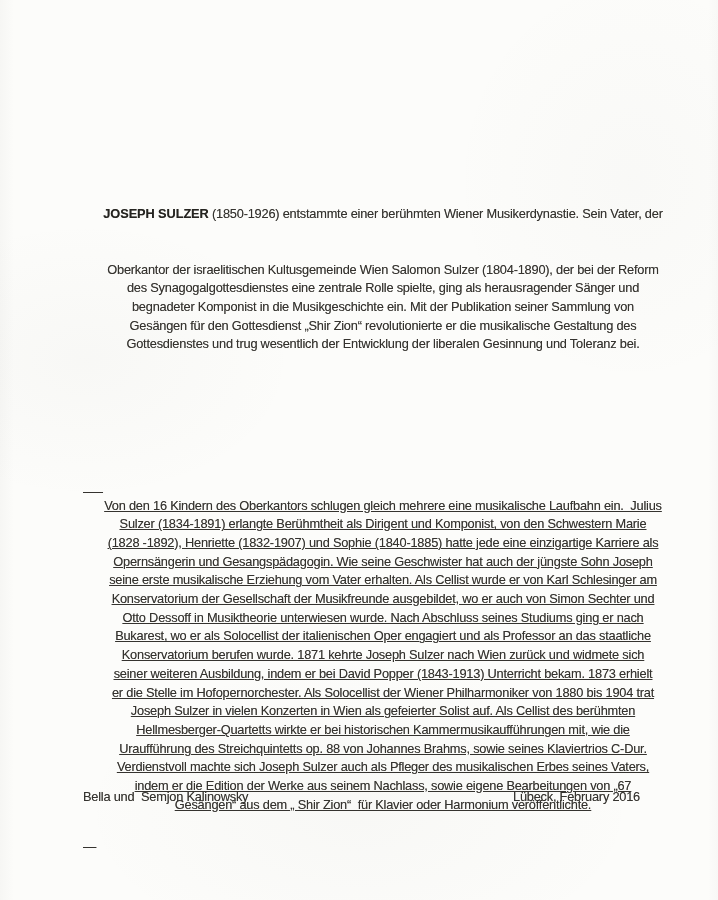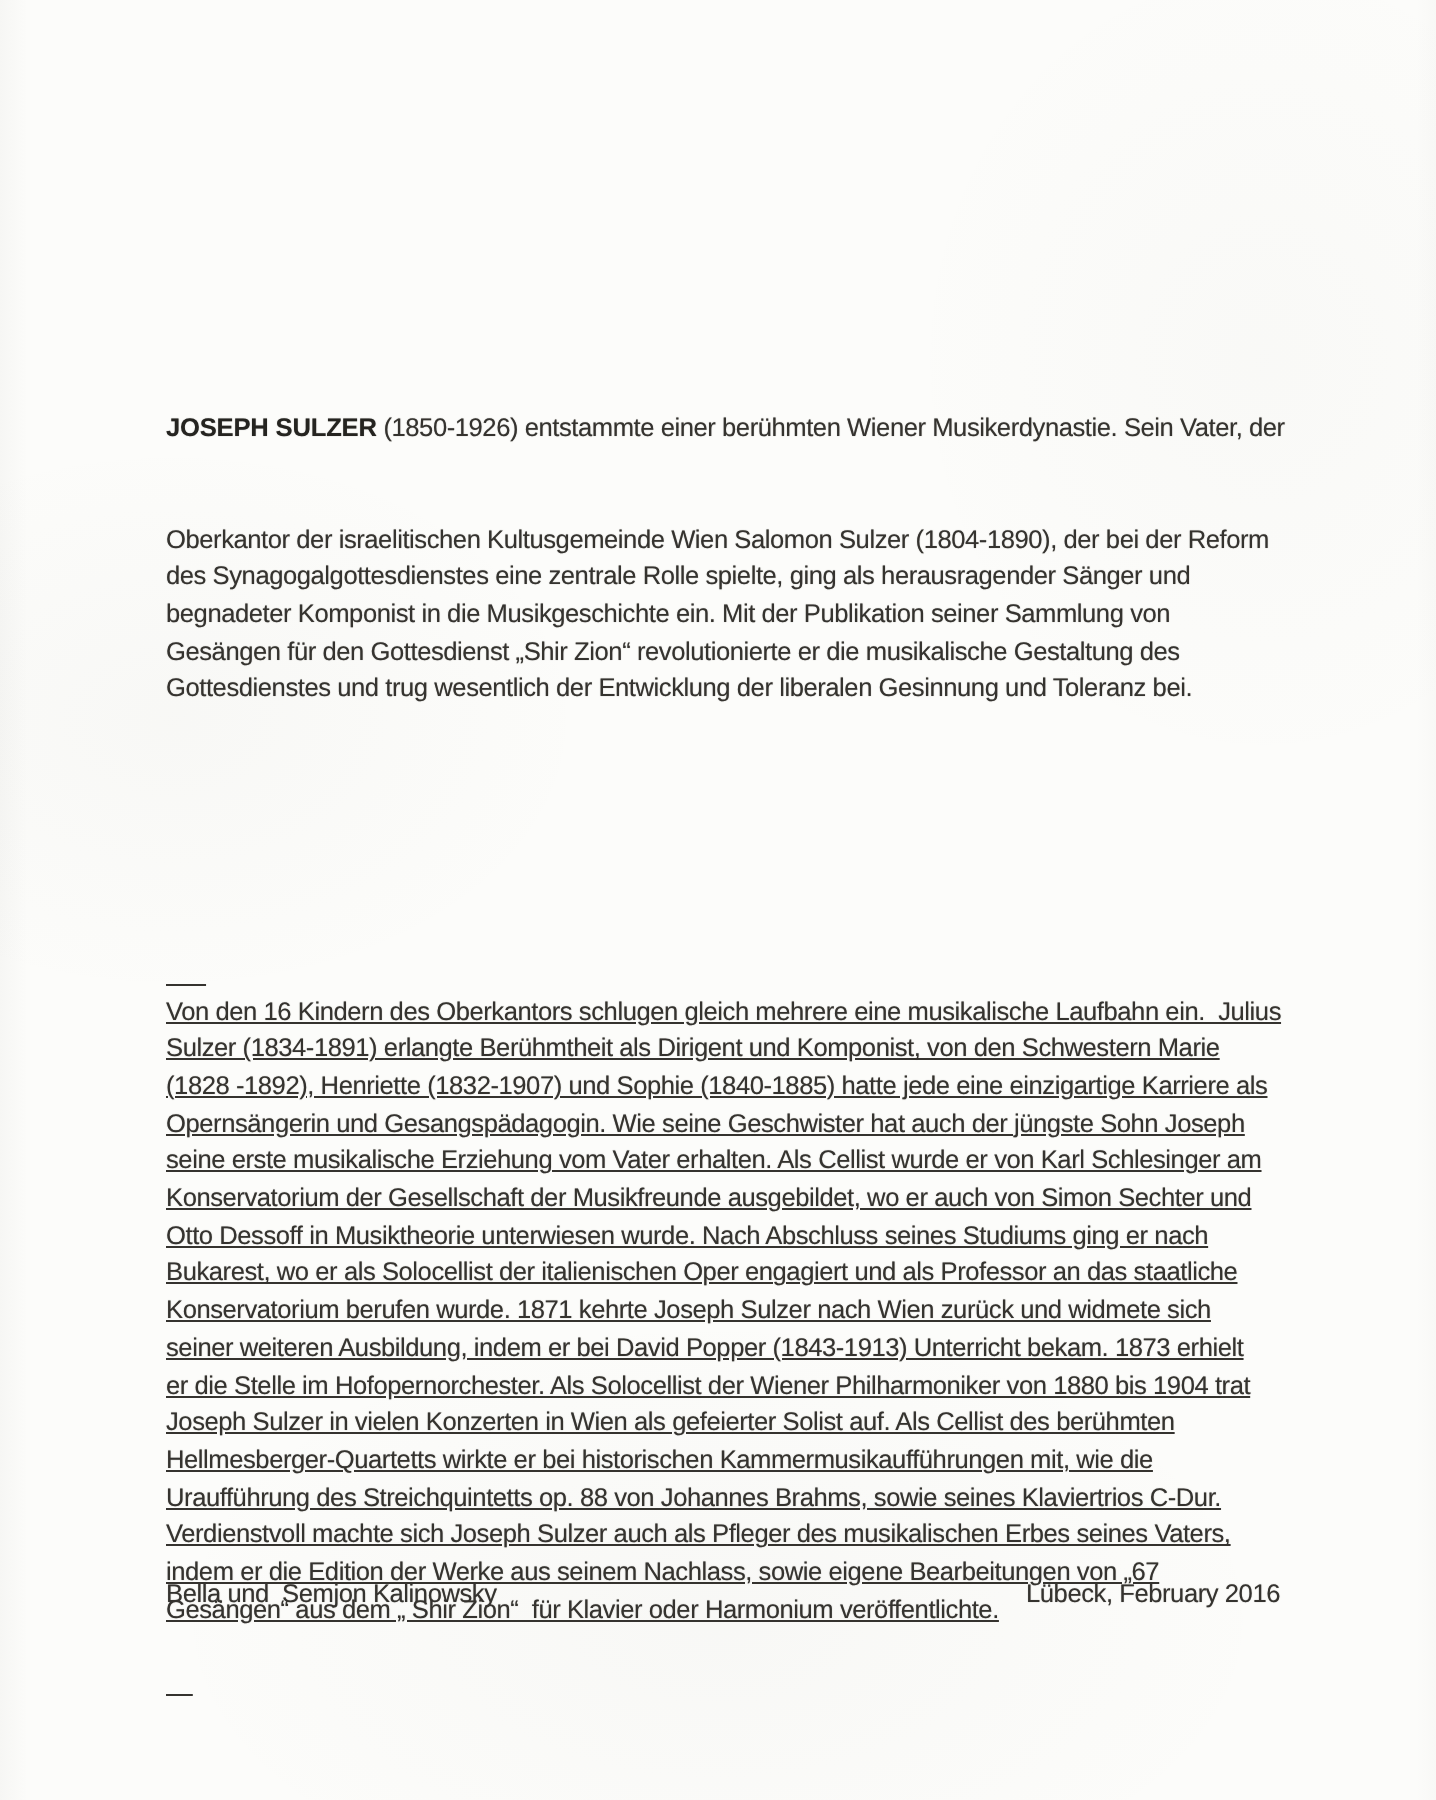--- a/index.html
+++ b/index.html
@@ -30,21 +30,21 @@
     width: 600px;
     font-size: 12.8px;
     line-height: 18.7px;
     letter-spacing: -0.22px;
     white-space: pre;
     text-shadow: 0 0 0.5px rgba(70, 68, 62, 0.55);
   }
   .para { margin: 0; }
   .para-intro { margin-bottom: 11.5px; }
   .para-career { margin-bottom: 16px; text-decoration: underline; }
-  .line, .line-group { display: block; }
+  .line, .line-group { display: block; text-align: center; }
   .person-name {
     font-weight: bold;
     color: #252420;
     letter-spacing: -0.1px;
   }
   .footer-row {
     position: absolute;
     left: 83px;
     top: 788px;
     width: 557px;

